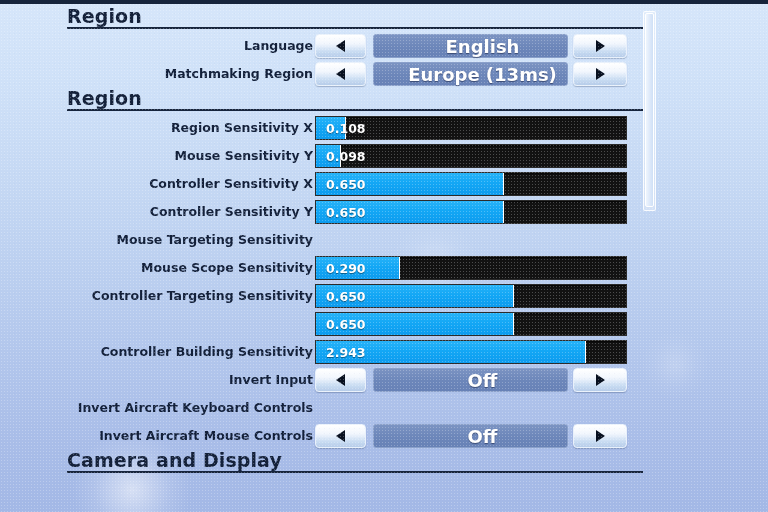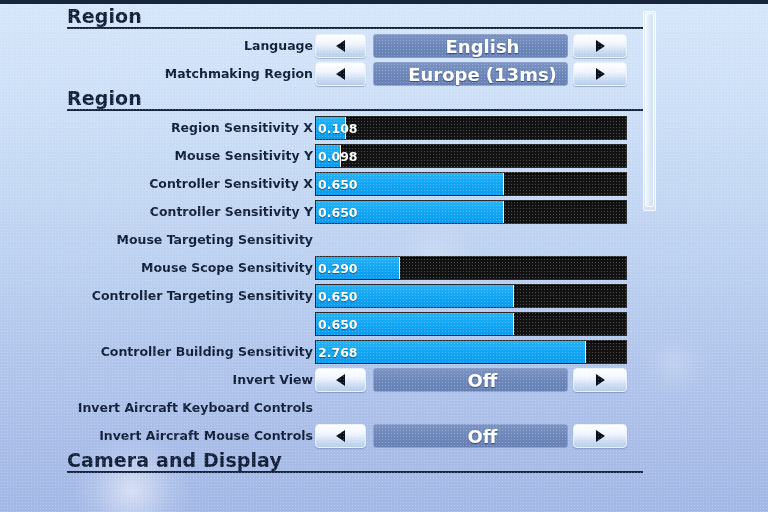--- a/index.html
+++ b/index.html
@@ -138,21 +138,21 @@
   }
   .slider-fill {
     position: absolute;
     left: 0; top: 0;
     height: 100%;
     background: linear-gradient(180deg, #27b3f8 0%, #13a7f5 45%, #0c9bee 100%);
     border-right: 1px solid #ffffff;
   }
   .slider-value {
     position: absolute;
-    left: 2px;
+    left: 10px;
     top: 0;
     height: 100%;
     line-height: 24px;
     font-size: 12.5px;
     font-weight: bold;
     color: #ffffff;
     text-shadow: 0 1px 1px rgba(0,0,0,0.45);
     z-index: 2;
     white-space: nowrap;
   }
@@ -331,26 +331,26 @@
             <div class="slider-fill" style="width: 63.8%;"></div>
             <div class="slider-value">0.650</div>
           </div>
         </div>
       </div>
       <div class="row">
         <div class="row-label">Controller Building Sensitivity</div>
         <div class="control">
           <div class="slider">
             <div class="slider-fill" style="width: 87.2%;"></div>
-            <div class="slider-value">2.768</div>
-          </div>
-        </div>
-      </div>
-      <div class="row">
-        <div class="row-label">Invert View</div>
+            <div class="slider-value">2.943</div>
+          </div>
+        </div>
+      </div>
+      <div class="row">
+        <div class="row-label">Invert Input</div>
         <div class="control">
           <div class="arrow-btn left">
             <span class="tri left"></span>
           </div>
           <div class="stepper-value">Off</div>
           <div class="arrow-btn right">
             <span class="tri right"></span>
           </div>
         </div>
       </div>

